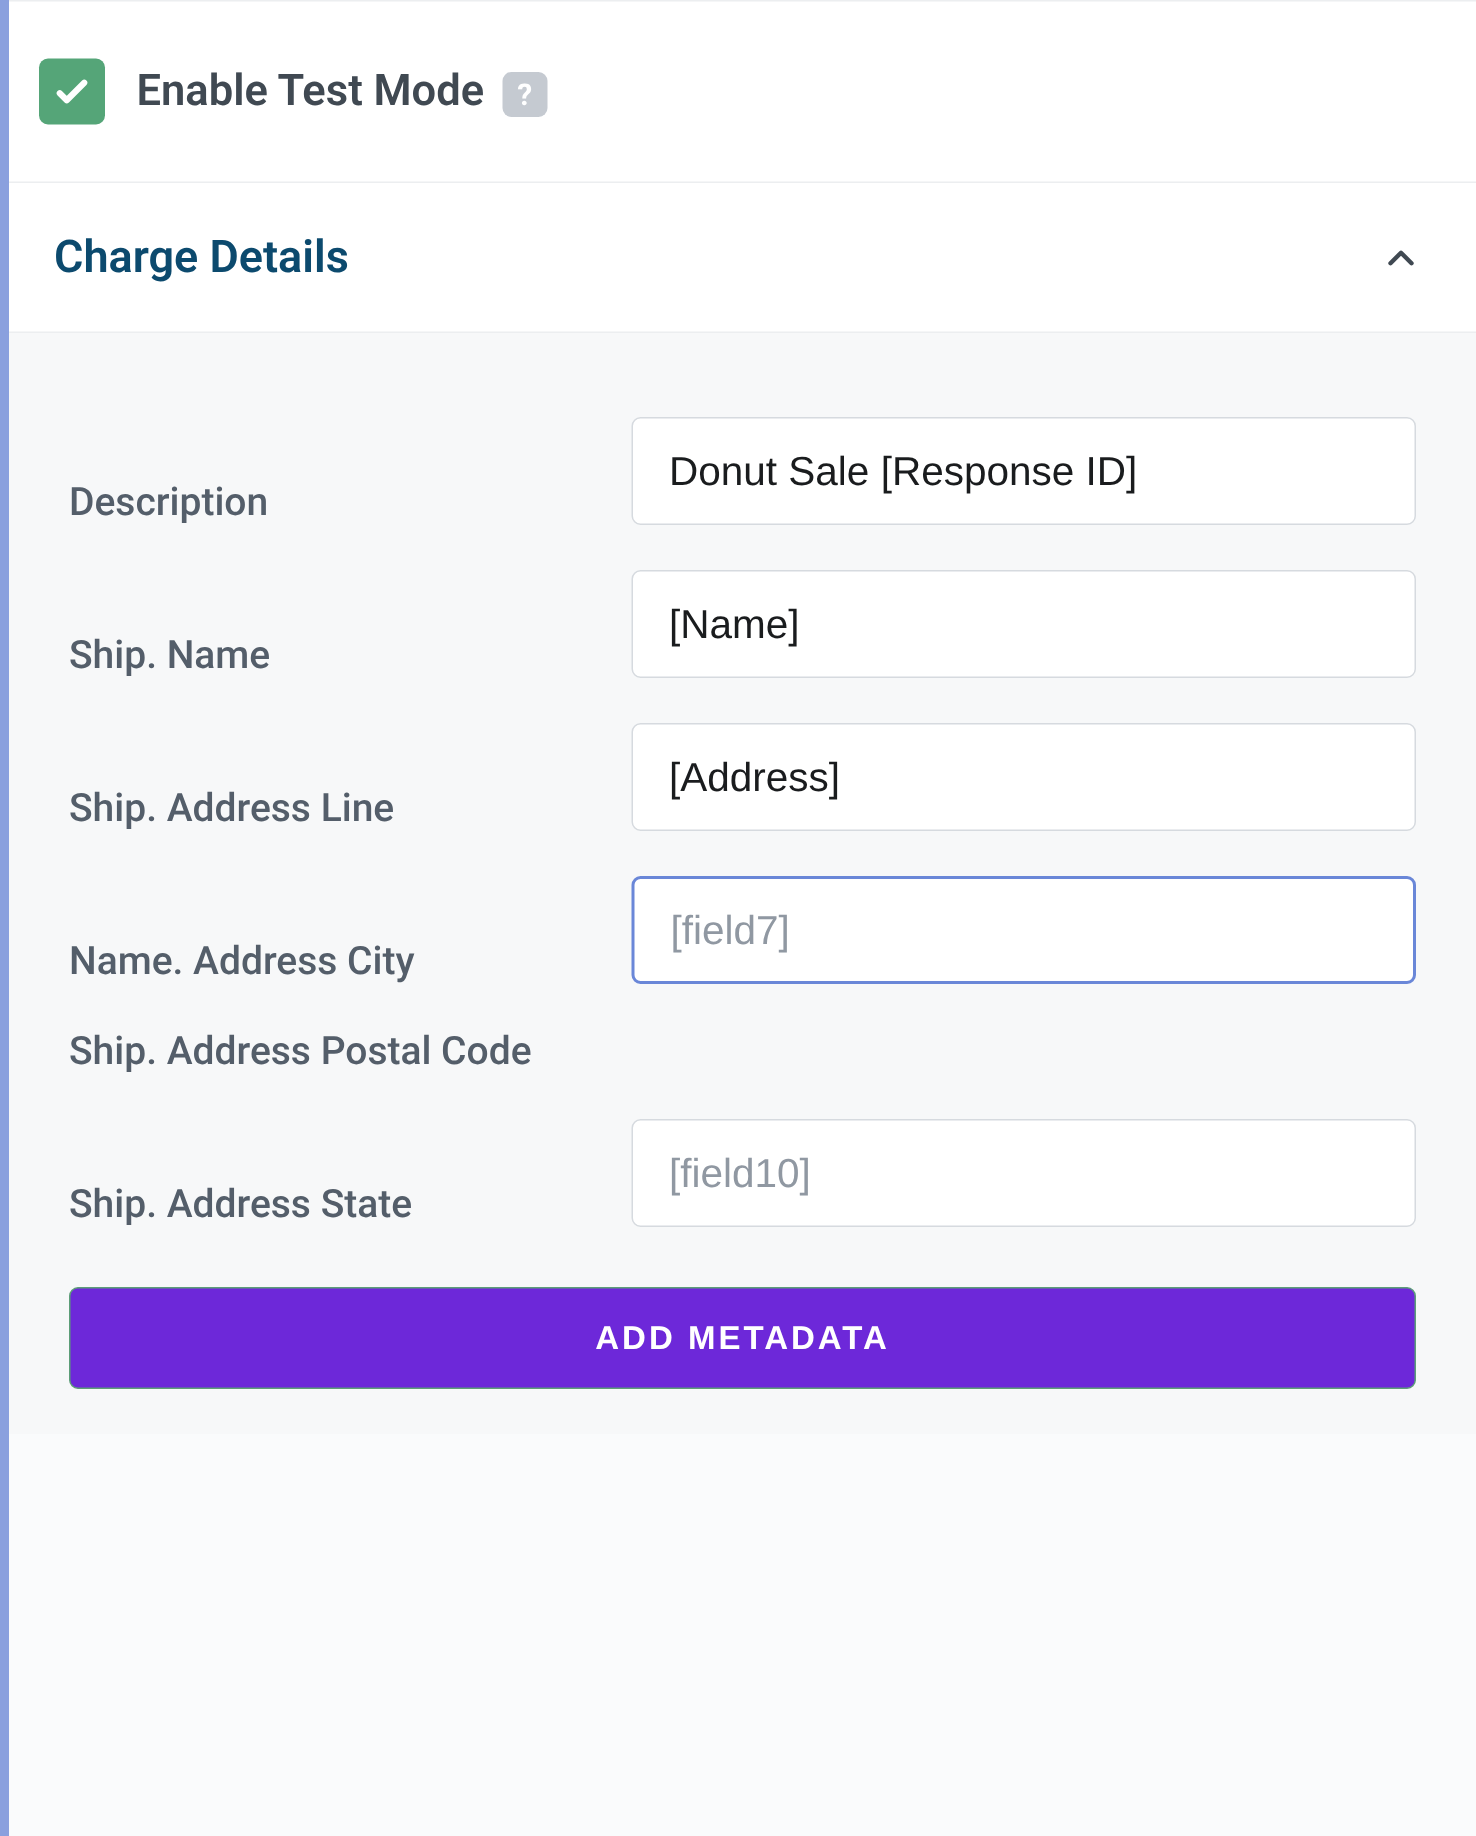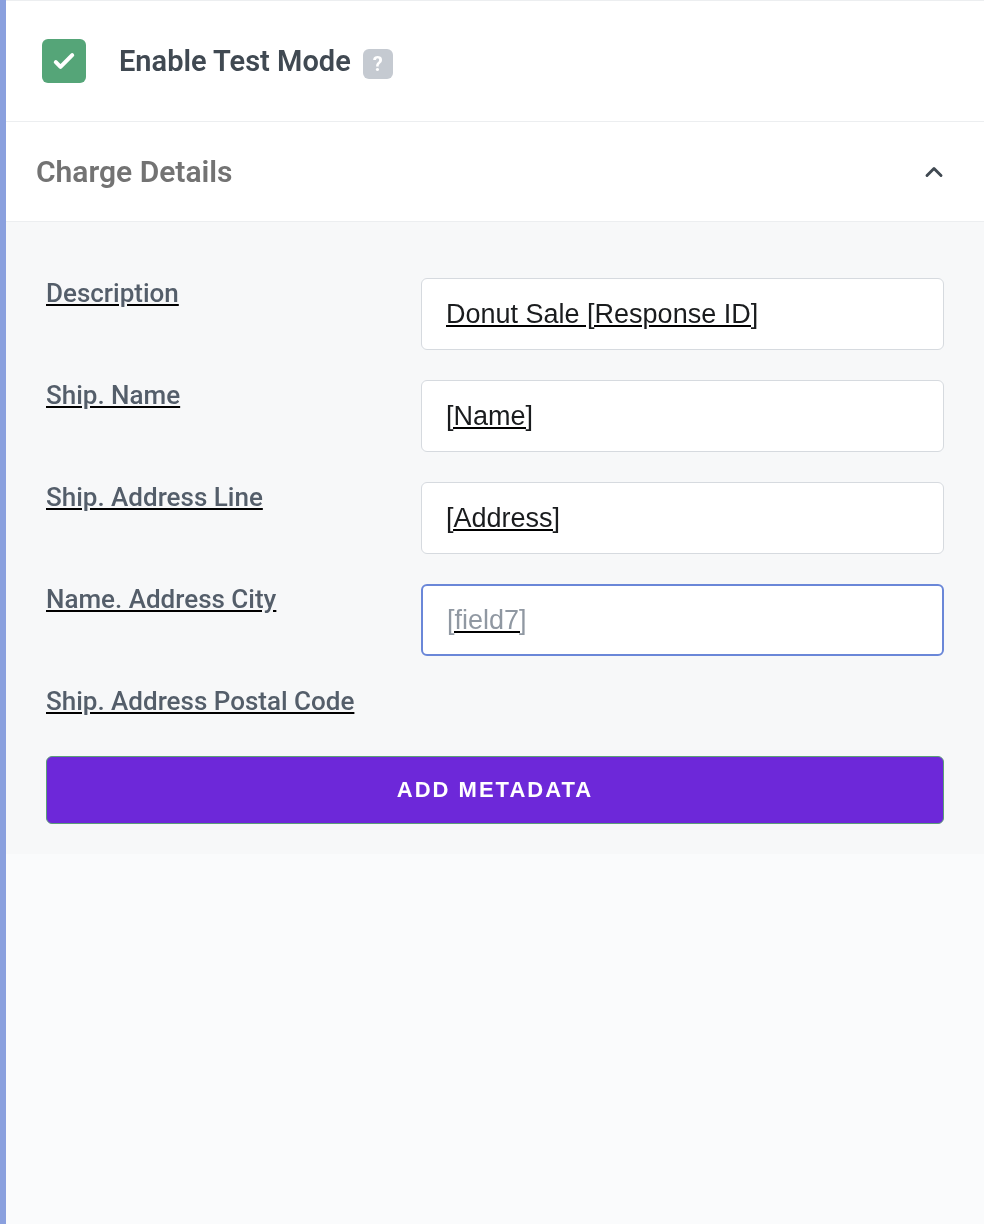--- a/index.html
+++ b/index.html
@@ -10,24 +10,24 @@
     body {
       font-family: -apple-system, BlinkMacSystemFont, "Segoe UI", Roboto, Helvetica, Arial, sans-serif;
       background: #fafbfc;
       width: 984px;
       height: 1224px;
       border-left: 6px solid #8aa0de;
       overflow: hidden;
     }
     .top-section {
       background: #ffffff;
-      padding: 38px 36px;
+      padding: 38px 20px;
       display: flex;
       align-items: center;
-      gap: 33px;
+      gap: 21px;
       border-top: 1px solid #eceef0;
     }
     .checkbox {
       width: 44px;
       height: 44px;
       background: #55a578;
       border-radius: 6px;
       display: flex;
       align-items: center;
       justify-content: center;
@@ -62,35 +62,34 @@
       display: flex;
       justify-content: space-between;
       align-items: center;
       border-top: 1px solid #eceef0;
       border-bottom: 1px solid #eceef0;
       cursor: pointer;
     }
     .section-title {
       font-size: 30px;
       font-weight: 600;
-      color: #737373;
+      color: #0c4a6e;
     }
     .chevron {
       width: 28px;
       height: 28px;
     }
     .form-body {
       padding: 56px 40px 30px 40px;
       background: #f7f8f9;
     }
     .form-row {
       display: flex;
-      align-items: flex-start;
+      align-items: flex-end;
       margin-bottom: 30px;
-      text-decoration: underline;
     }
     .field-label {
       width: 375px;
       font-size: 26px;
       font-weight: 500;
       color: #545e6a;
       flex-shrink: 0;
     }
     .field-input {
       flex: 1;
@@ -166,16 +165,20 @@
   <div class="form-row">
     <div class="field-label">Name. Address City</div>
     <input class="field-input selected" type="text" placeholder="[field7]" style="">
   </div>
 
 
   <div class="form-row">
     <div class="field-label">Ship. Address Postal Code</div>
   </div>
 
+  <div class="form-row">
+    <div class="field-label">Ship. Address State</div>
+    <input class="field-input" type="text" placeholder="[field10]" style="">
+  </div>
 
   <button class="add-metadata-btn">ADD METADATA</button>
 
 </div>
 
 </body></html>

